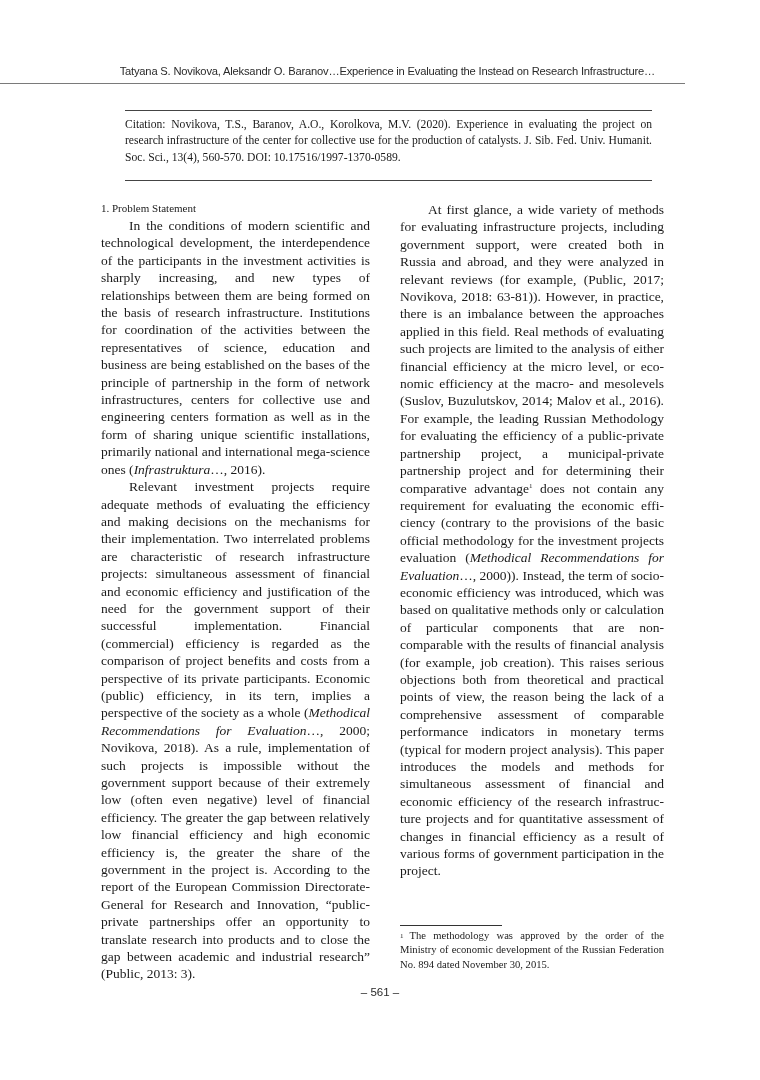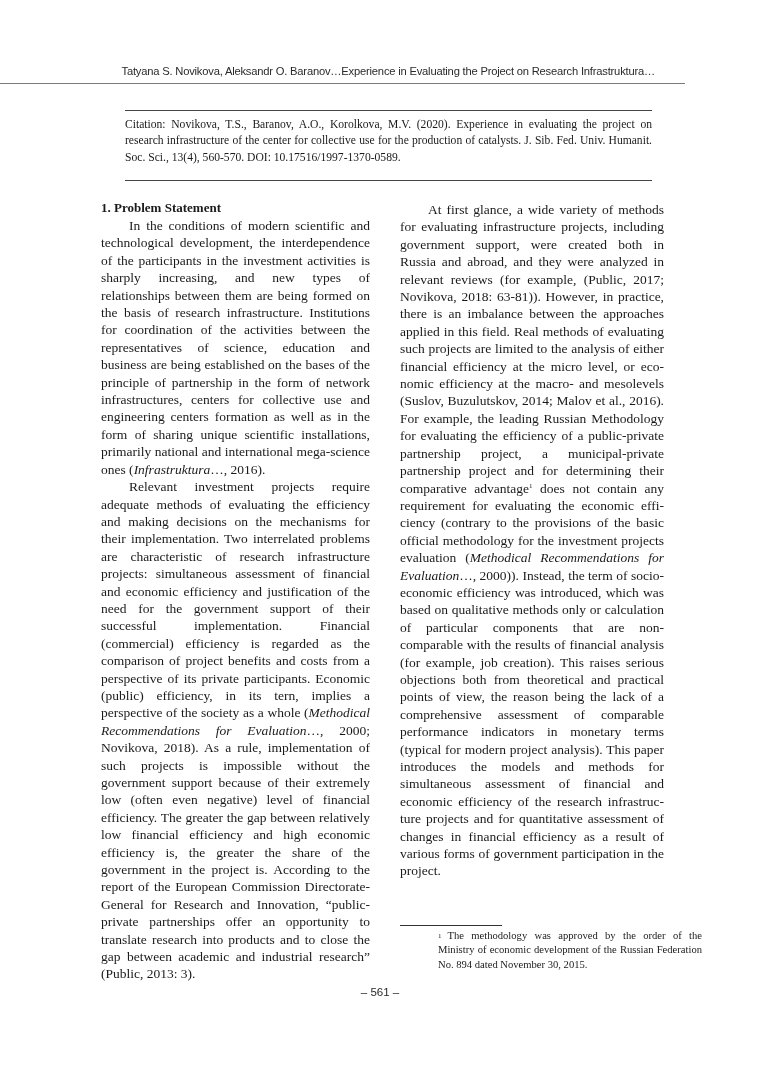--- a/index.html
+++ b/index.html
@@ -4,33 +4,33 @@
 <style>
   html, body { margin: 0; padding: 0; background: #ffffff; }
   body { width: 760px; height: 1080px; position: relative; overflow: hidden; font-family: "Liberation Serif", serif; color: #1a1a1a; }
   .running-header { position: absolute; left: 0; top: 64px; width: 685px; height: 19px; border-bottom: 1.5px solid #7a7a7a; }
   .running-header span { position: absolute; right: 30px; top: 1px; font-family: "Liberation Sans", sans-serif; font-size: 11.2px; color: #2a2a2a; letter-spacing: -0.2px; white-space: nowrap; }
   .citation { position: absolute; left: 125px; top: 110px; width: 527px; border-top: 1.3px solid #444; border-bottom: 1.3px solid #444; padding: 6px 0 14px 0; font-size: 11.6px; line-height: 16.3px; text-align: justify; }
   .col { position: absolute; top: 200px; font-size: 13.5px; line-height: 17.4px; text-align: justify; hyphens: manual; }
   .col-left { left: 101px; width: 269px; }
   .col-right { left: 400px; width: 264px; top: 201px; }
   .col p { margin: 0; text-indent: 28px; }
-  .heading { font-weight: bold; font-size: 13px; margin: 0 0 1px 0; line-height: 16px; }
+  .heading { font-weight: normal; font-size: 11px; margin: 0 0 1px 0; line-height: 16px; }
   i { }
   sup { font-size: 7px; vertical-align: super; line-height: 0; }
   .footnote-rule { position: absolute; left: 400px; top: 925px; width: 102px; height: 0; border-top: 1px solid #333; }
-  .footnote { position: absolute; left: 400px; top: 929px; width: 264px; font-size: 10.6px; line-height: 14.4px; text-align: justify; margin-left: 38px; }
+  .footnote { position: absolute; left: 400px; top: 929px; width: 264px; font-size: 10.6px; line-height: 14.4px; text-align: justify; }
   .footnote .mark { font-size: 7px; vertical-align: top; margin-right: 6px; }
   .page-number { position: absolute; left: 0; width: 760px; top: 986px; text-align: center; font-family: "Liberation Sans", sans-serif; font-size: 11.5px; color: #2a2a2a; }
 </style>
 </head>
 <body>
 
 <div class="running-header">
-  <span>Tatyana S. Novikova, Aleksandr O. Baranov…Experience in Evaluating the Project on Research Infrastruktura…</span>
+  <span>Tatyana S. Novikova, Aleksandr O. Baranov…Experience in Evaluating the Instead on Research Infrastructure…</span>
 </div>
 
 <div class="citation">Citation: Novikova, T.S., Baranov, A.O., Korolkova, M.V. (2020). Experience in evaluating the project on research infrastructure of the center for collective use for the production of catalysts. J. Sib. Fed. Univ. Humanit. Soc. Sci., 13(4), 560-570. DOI: 10.17516/1997-1370-0589.</div>
 
 <div class="col col-left">
   <div class="heading">1. Problem Statement</div>
   <p><span>In the conditions of modern scientific and technological development, the interdepen­dence of the participants in the investment ac­tivities is sharply increasing, and new types of relationships between them are being formed on the basis of research infrastructure. Institu­tions for coordination of the activities between the representatives of science, education and business are being established on the bases of the principle of partnership in the form of net­work infrastructures, centers for collective use and engineering centers formation as well as in the form of sharing unique scientific installa­tions, primarily national and international me­ga-science ones (</span><i>Infrastruktura</i><span>…, 2016).</span></p>
   <p><span>Relevant investment projects require adequate methods of evaluating the efficien­cy and making decisions on the mechanisms for their implementation. Two interrelated problems are characteristic of research infra­structure projects: simultaneous assessment of financial and economic efficiency and jus­tification of the need for the government sup­port of their successful implementation. Fi­nancial (commercial) efficiency is regarded as the comparison of project benefits and costs from a perspective of its private participants. Economic (public) efficiency, in its tern, im­plies a perspective of the society as a whole (</span><i>Methodical Recommendations for Evalua­tion</i><span>…, 2000; Novikova, 2018). As a rule, im­plementation of such projects is impossible without the government support because of their extremely low (often even negative) lev­el of financial efficiency. The greater the gap between relatively low financial efficiency and high economic efficiency is, the greater the share of the government in the project is. According to the report of the European Com­mission Directorate-General for Research and Innovation, “public-private partnerships offer an opportunity to translate research into prod­ucts and to close the gap between academic and industrial research” (Public, 2013: 3).</span></p>
 </div>
 

